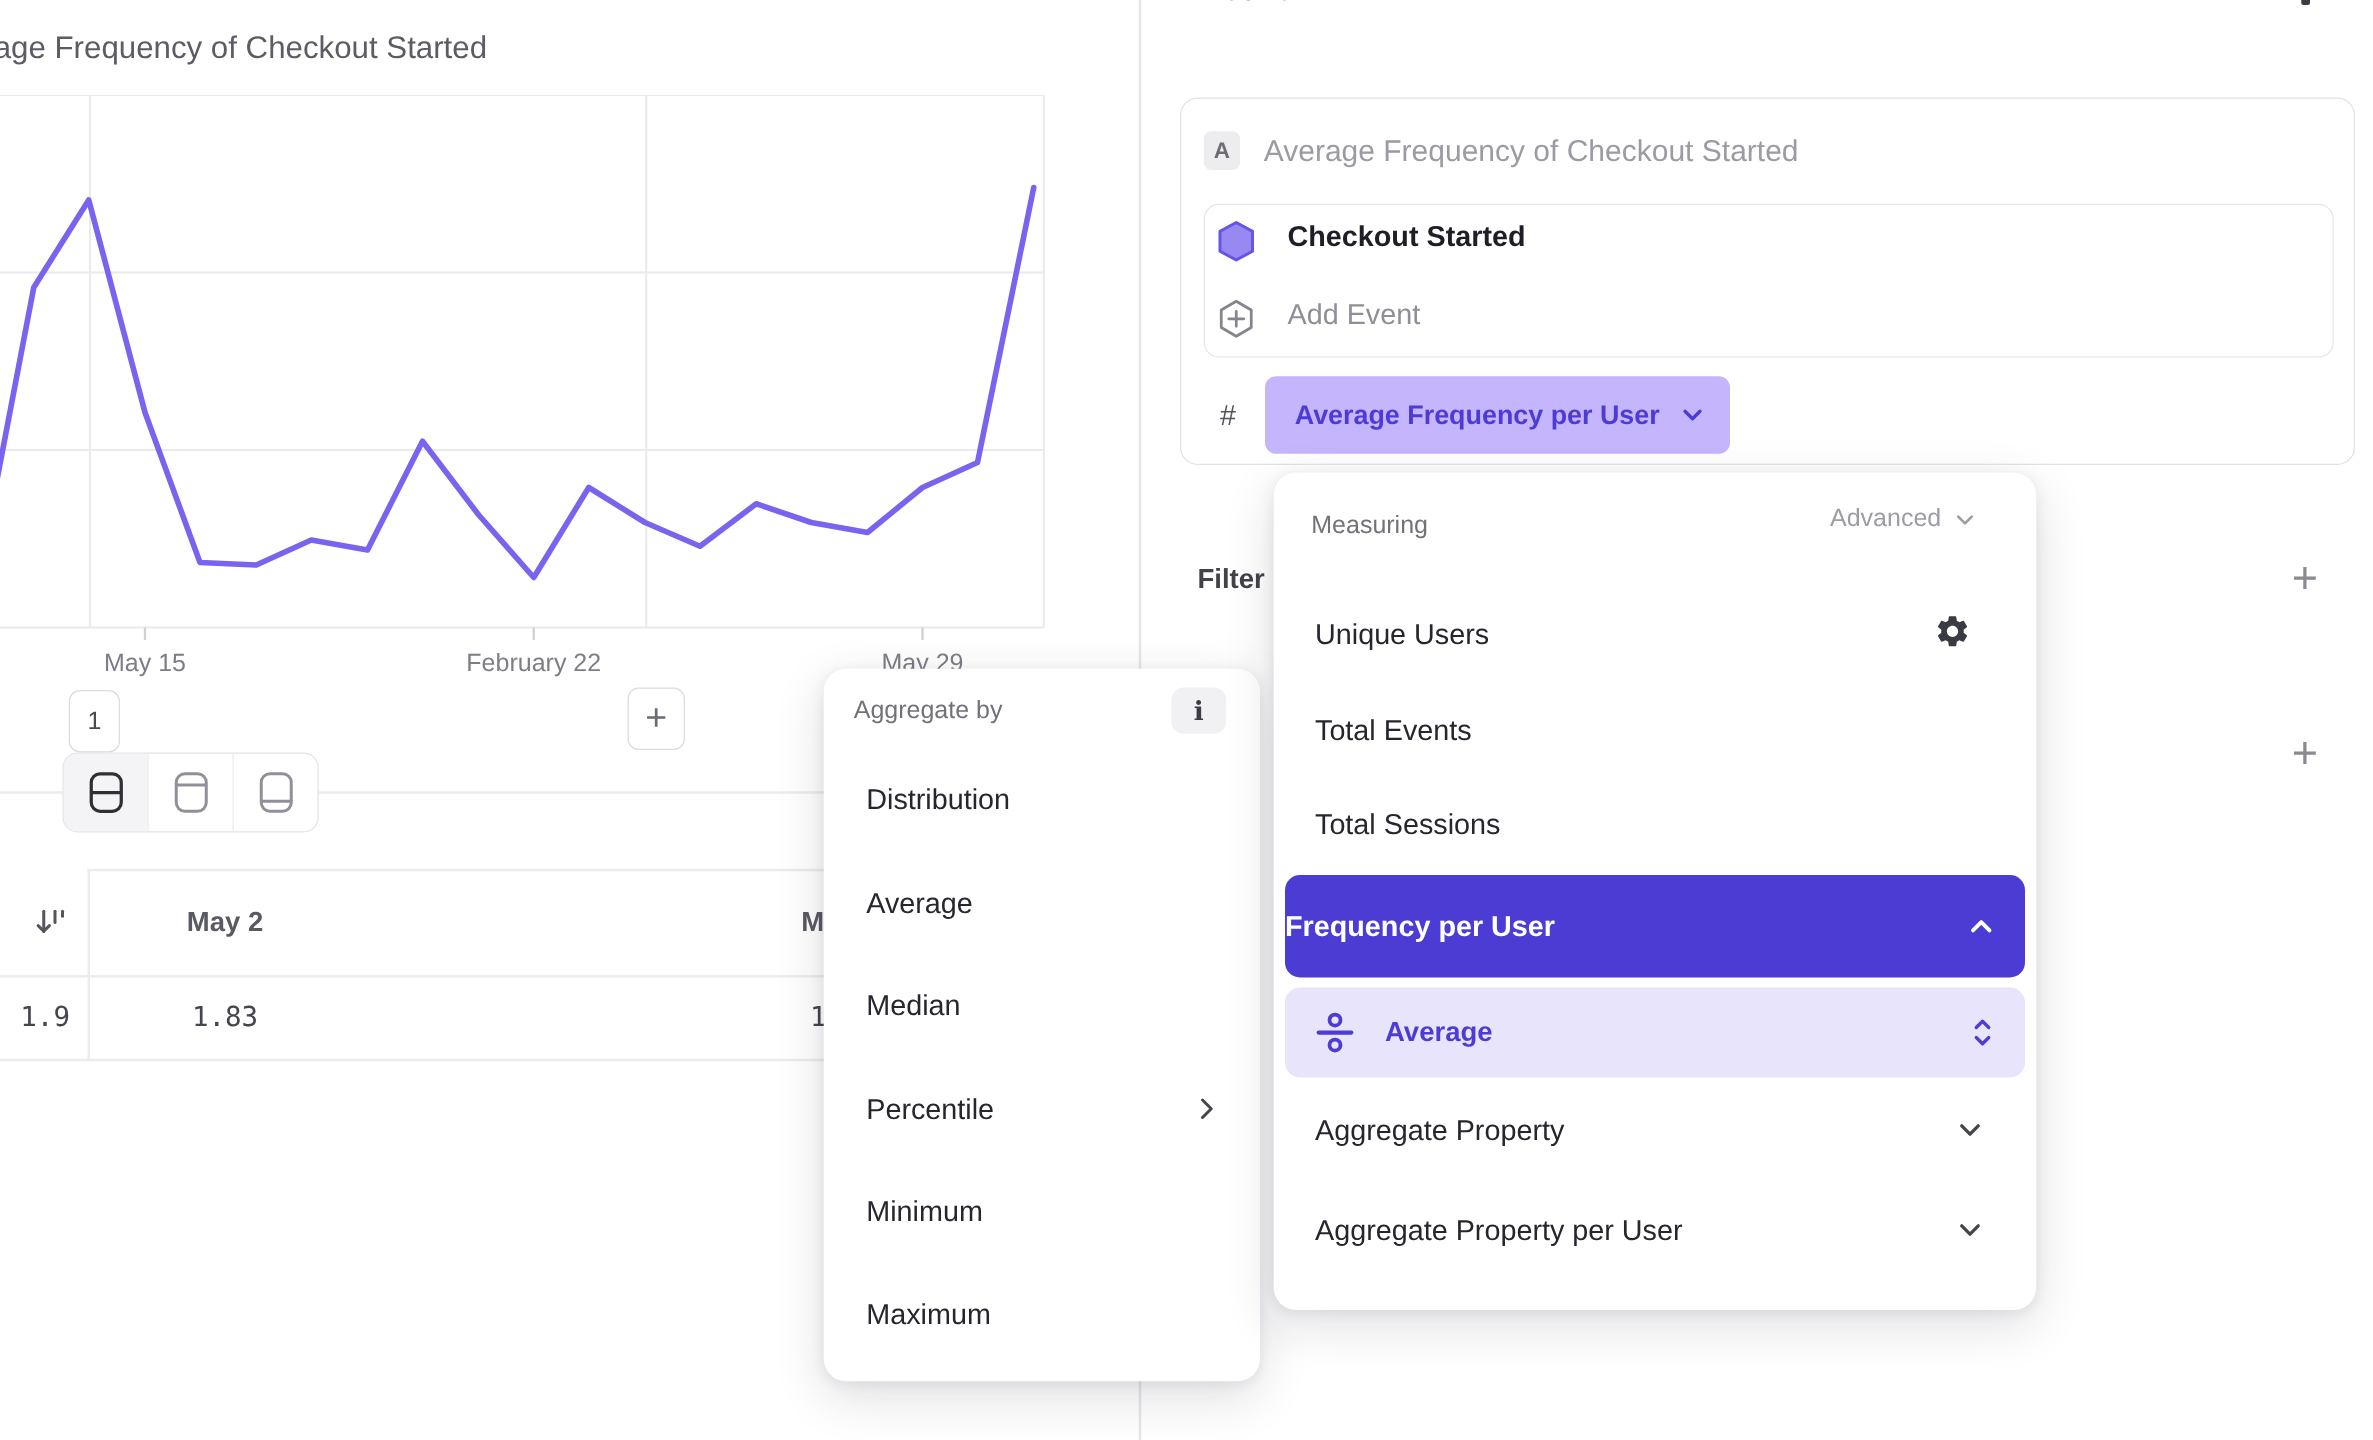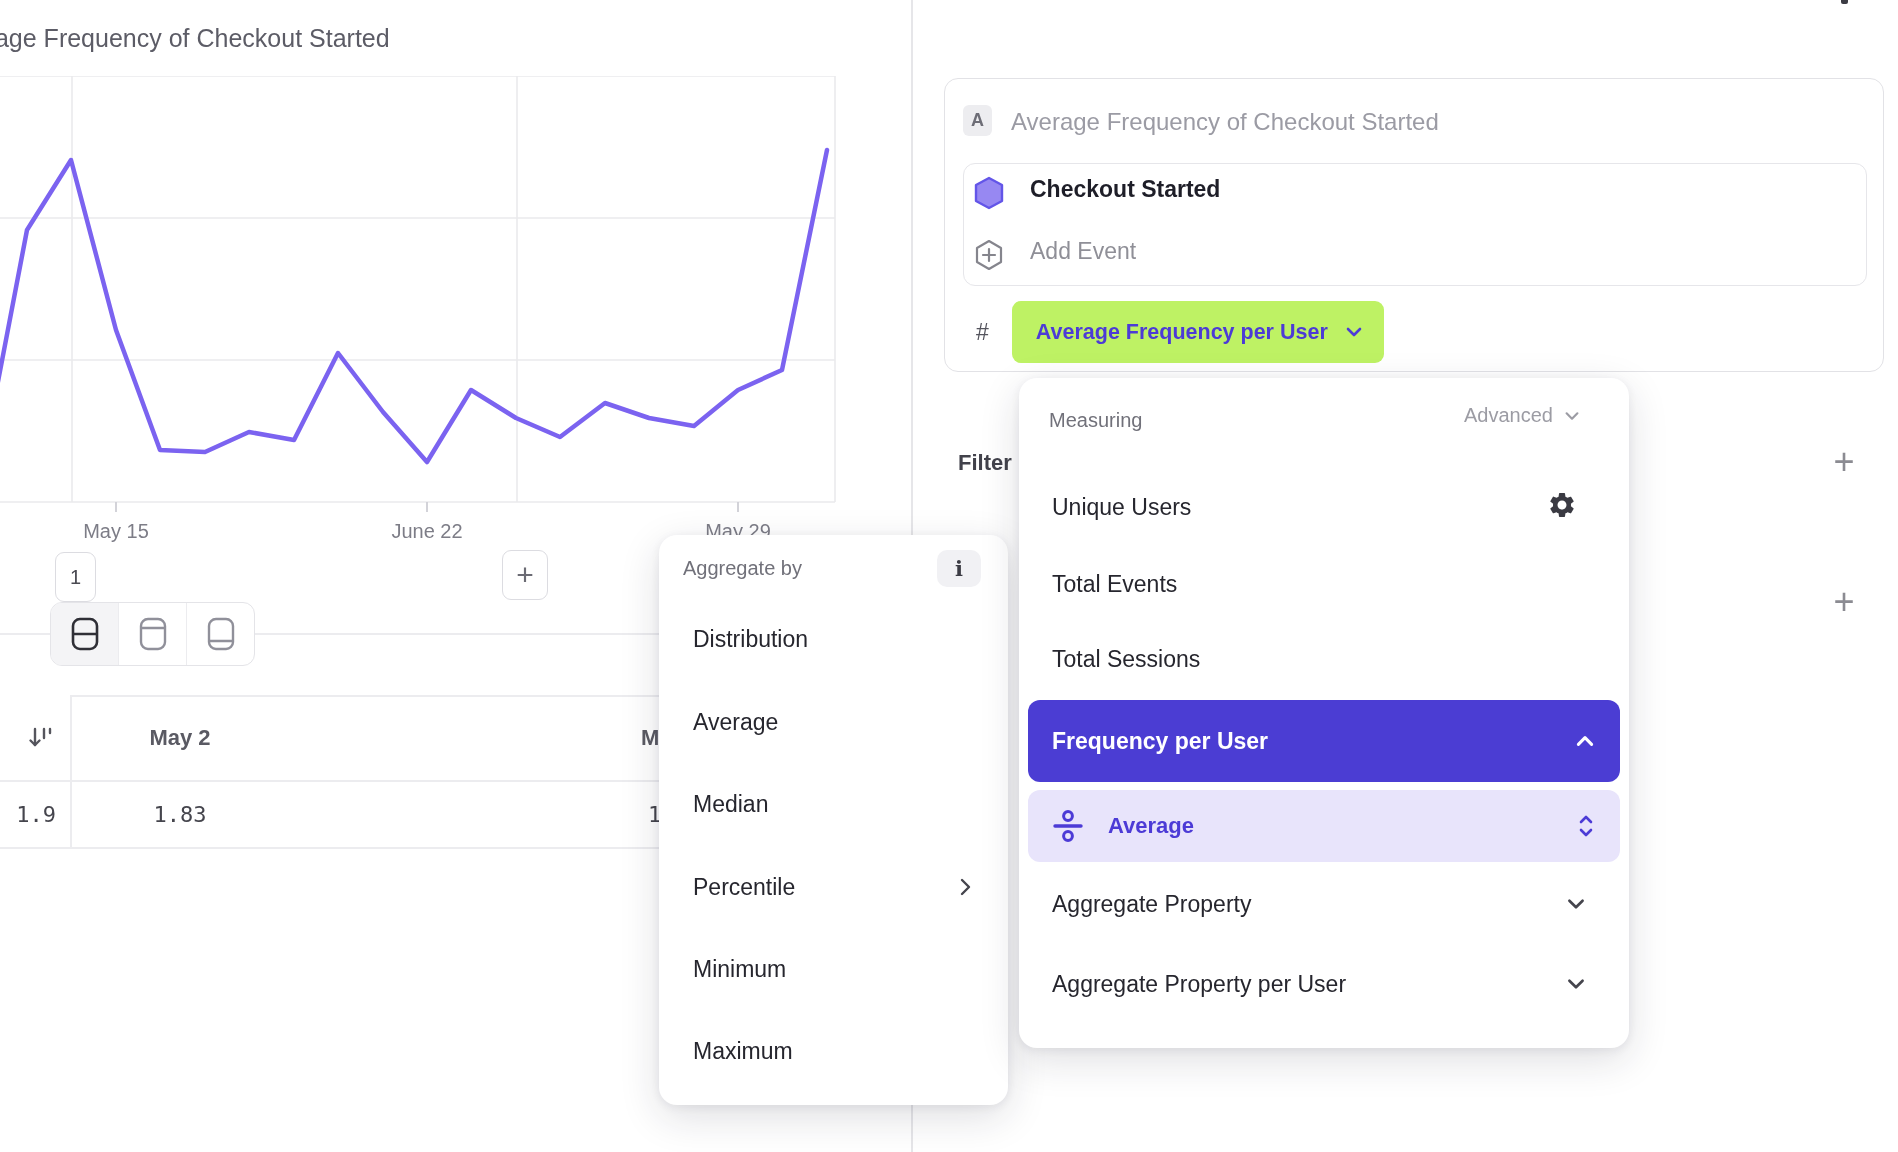--- a/index.html
+++ b/index.html
@@ -47,21 +47,21 @@
     display:flex; align-items:center; justify-content:center; font-size:18px; font-weight:700; color:#6d6d76; position:absolute; top:26px; }
   #metric-title { position:absolute; left:66px; top:29px; font-size:24px; color:#9b9ba4; white-space:nowrap; }
   #event-card { position:absolute; left:18px; top:84px; width:904px; height:123px; border:1.5px solid #e6e6ea; border-radius:12px; }
   .event-row { position:absolute; left:10px; display:flex; gap:26px; cursor:pointer; }
   #event-row-main { top:12px; }
   #event-row-add { top:74px; }
   #event-name { font-size:23px; font-weight:700; color:#1e1e28; }
   #add-event-label { font-size:23px; font-weight:500; color:#8f8f97; }
   #measure-row { position:absolute; left:31px; top:222px; display:flex; align-items:center; gap:23px; }
   #hash-sign { font-size:23px; color:#55555e; }
-  #measure-pill { height:62px; background:#bef264; border-radius:9px; display:flex; align-items:center;
+  #measure-pill { height:62px; background:#c4b5fd; border-radius:9px; display:flex; align-items:center;
     gap:16px; padding:0 20px 0 24px; cursor:pointer; }
   #measure-pill-label { font-size:21.5px; font-weight:600; color:#4c3bd6; white-space:nowrap; }
 
   #filter-heading { left:958px; top:450px; font-size:22px; font-weight:700; color:#42424b; z-index:1; }
   .side-plus { left:1828px; width:32px; height:32px; font-size:36px; font-weight:300; color:#8b8b92;
     display:flex; align-items:center; justify-content:center; cursor:pointer; z-index:1; }
 
   
   .panel { position:absolute; background:#fff; border-radius:18px; z-index:30;
     box-shadow:0 12px 40px rgba(25,25,50,.14), 0 2px 10px rgba(25,25,50,.07); }
@@ -75,21 +75,21 @@
   #info-badge { position:absolute; left:278px; top:15px; width:44px; height:37px; background:#f1f1f4;
     border-radius:10px; display:flex; align-items:center; justify-content:center;
     font-family:"DejaVu Serif", serif; font-size:21px; font-weight:700; color:#3c3c44; cursor:pointer; }
 
   #meas-header { left:30px; top:31px; }
   #advanced-toggle { position:absolute; right:48px; top:26px; display:flex; align-items:center; gap:10px;
     font-size:20px; color:#9c9ca4; cursor:pointer; }
 
   .sel-rect { position:absolute; left:9px; width:592px; border-radius:12px; display:flex; align-items:center; cursor:pointer; }
   #selected-item { top:322px; height:82px; background:#4b3dd3; }
-  #selected-item span { font-size:23px; font-weight:700; color:#fff; margin-left:24px; }
+  #selected-item span { font-size:23px; font-weight:700; color:#fff; }
   #sub-selected { top:412px; height:72px; background:#e8e4fb; }
   #sub-selected span { font-size:22px; font-weight:600; color:#4c3bd6; margin-left:22px; }
   .right-icon { position:absolute; right:24px; }
 
   .chev { display:inline-block; }
   svg { display:block; }
 </style>
 </head>
 <body>
 
@@ -105,21 +105,21 @@
       <line x1="517" y1="76" x2="517" y2="502" stroke="#eaeaed" stroke-width="1.6"></line>
       <line x1="835" y1="76" x2="835" y2="502" stroke="#eaeaed" stroke-width="1.6"></line>
       <line x1="116" y1="502" x2="116" y2="512" stroke="#cfcfd5" stroke-width="1.8"></line>
       <line x1="427" y1="502" x2="427" y2="512" stroke="#cfcfd5" stroke-width="1.8"></line>
       <line x1="738" y1="502" x2="738" y2="512" stroke="#cfcfd5" stroke-width="1.8"></line>
       <polyline points="-17,460 27,230 71,160 116,330 160,450 205,452 249,432 294,440 338,353 383,412 427,462 471,390 516,418 560,437 605,403 649,418 694,426 738,390 782,370 827,150" fill="none" stroke="#7b63f0" stroke-width="4.5" stroke-linejoin="round" stroke-linecap="round"></polyline>
     </svg>
 </div>
 <div class="abs" id="tick-labels">
     <span style="left: 116px;">May 15</span>
-    <span style="left: 427px;">June 22</span>
+    <span style="left: 427px;">February 22</span>
     <span style="left: 738px;">May 29</span>
   </div>
 
 <div class="abs mini-btn" id="interval-btn">1</div>
 <div class="abs mini-btn" id="chart-add-btn">+</div>
 
 <div class="abs" id="divider-h"></div>
 
 <div class="abs" id="layout-group">
   <div class="layout-cell active">

